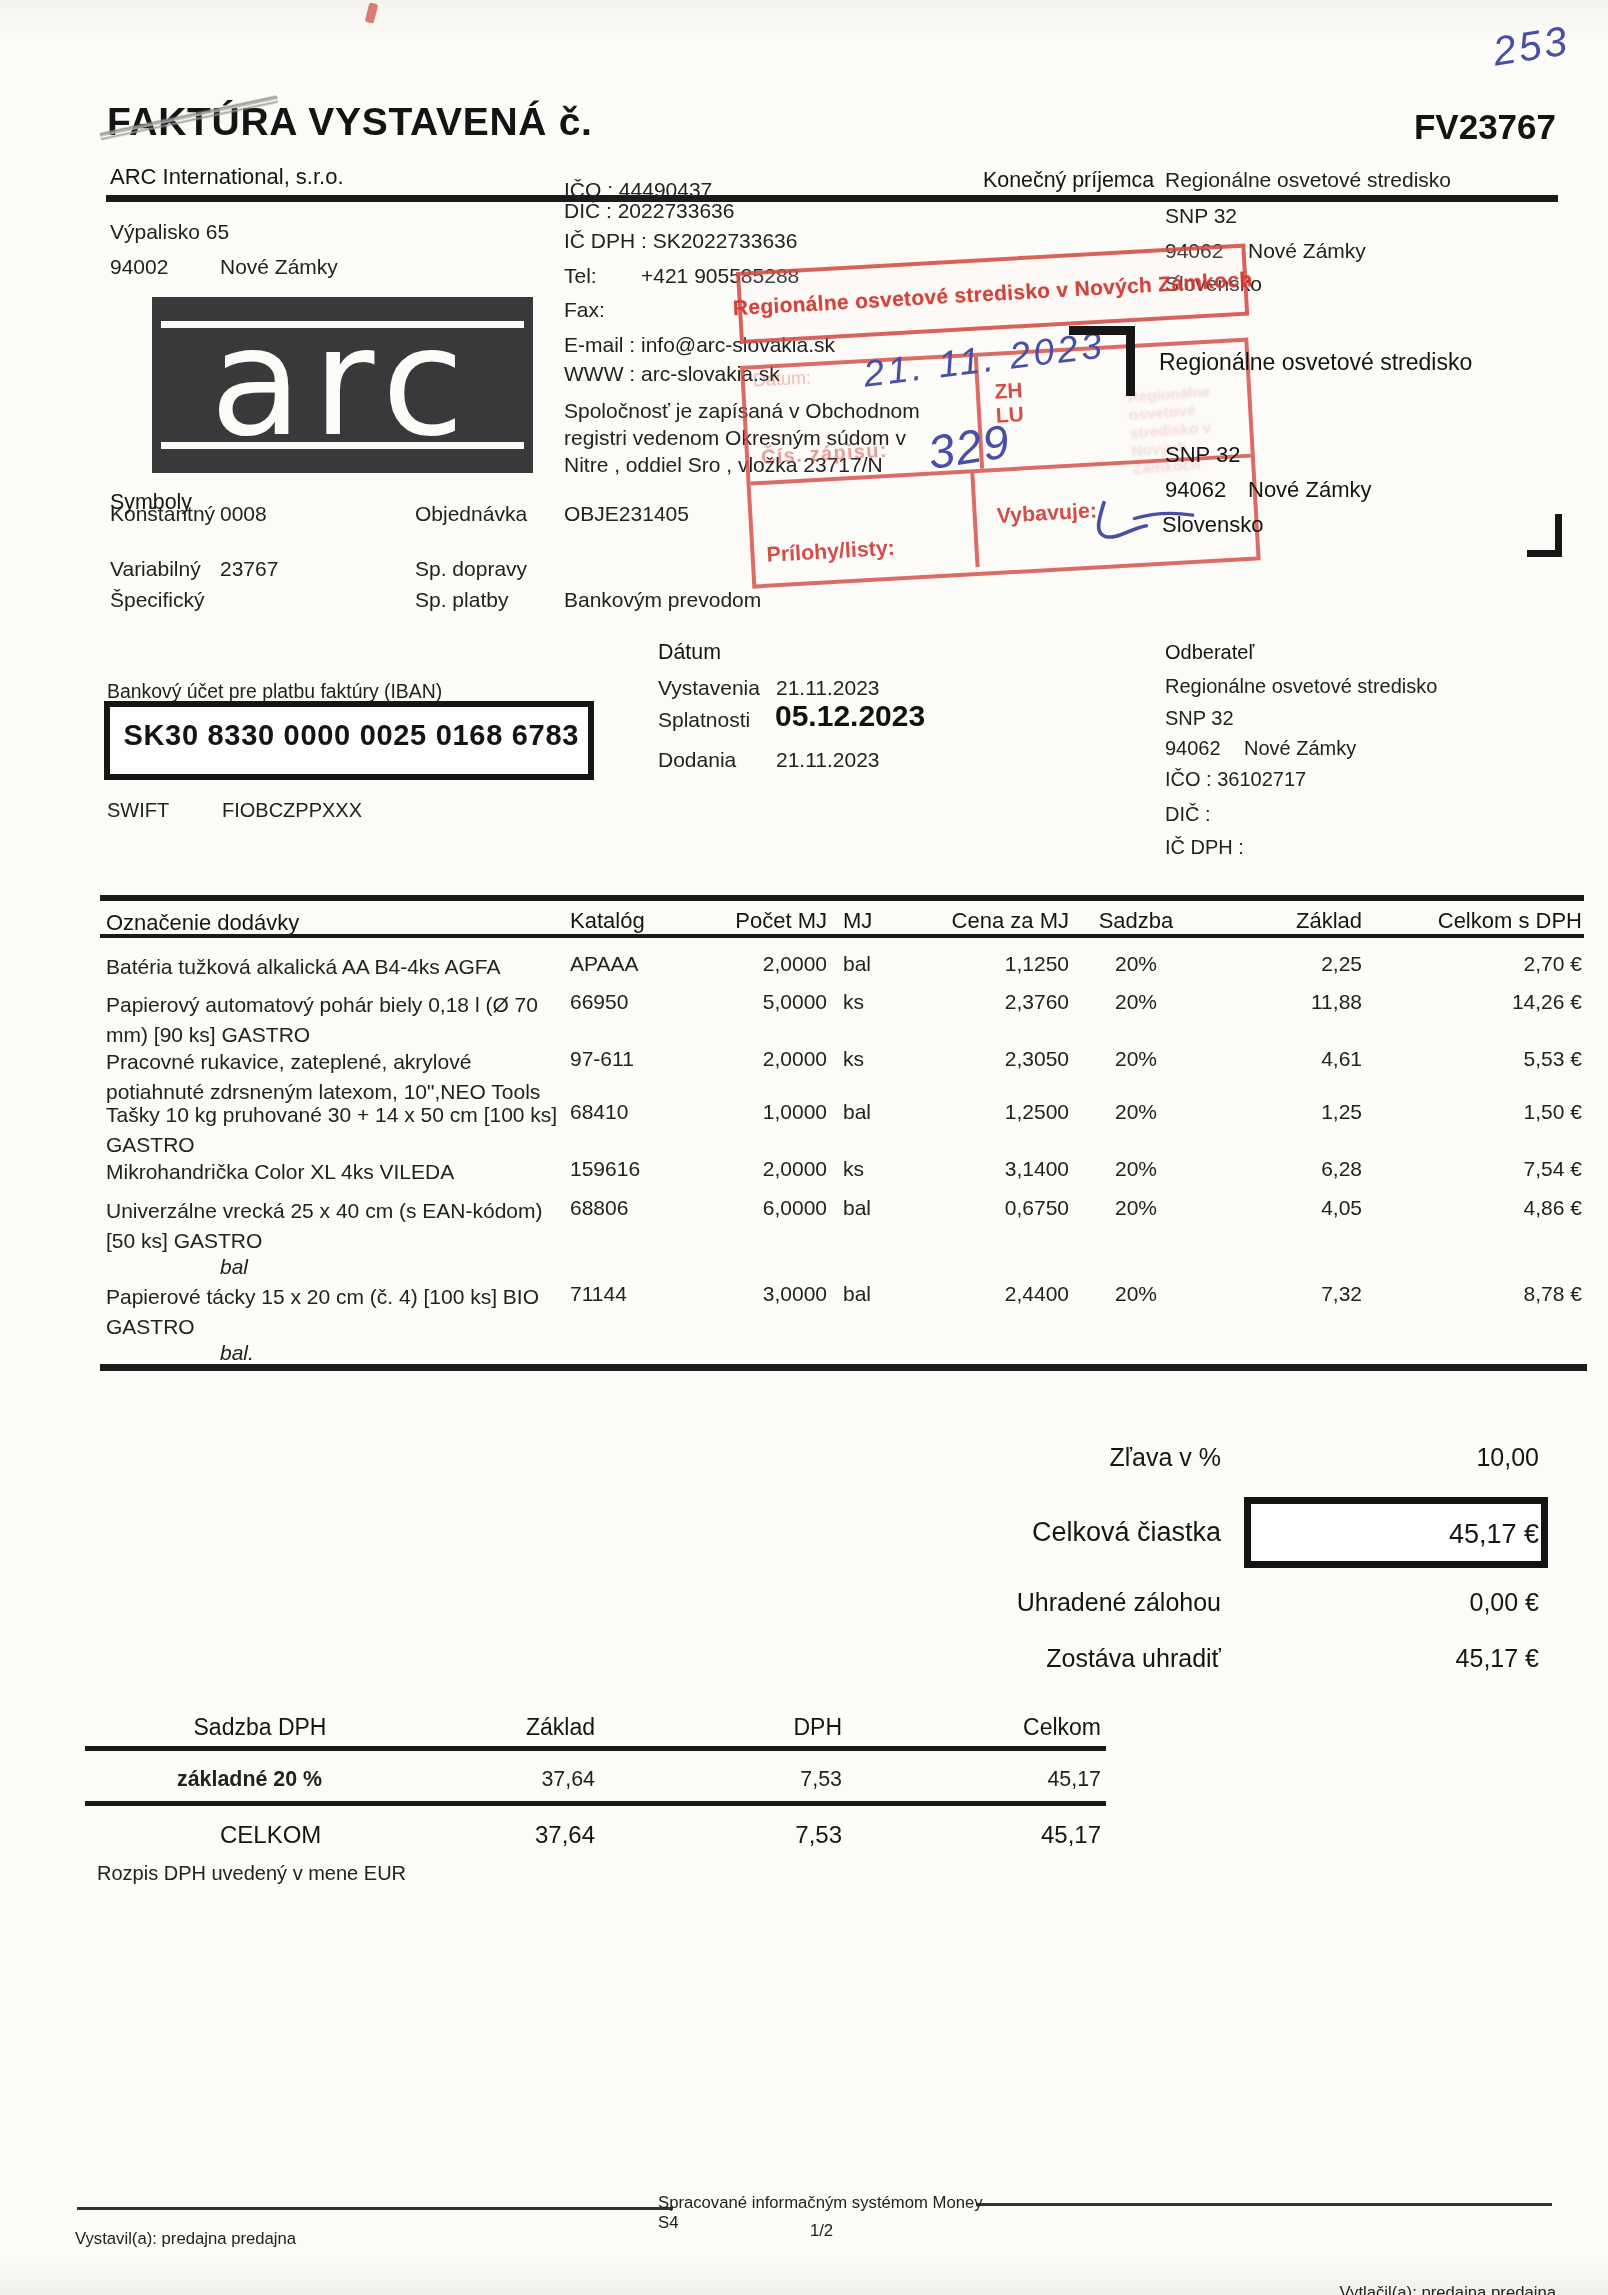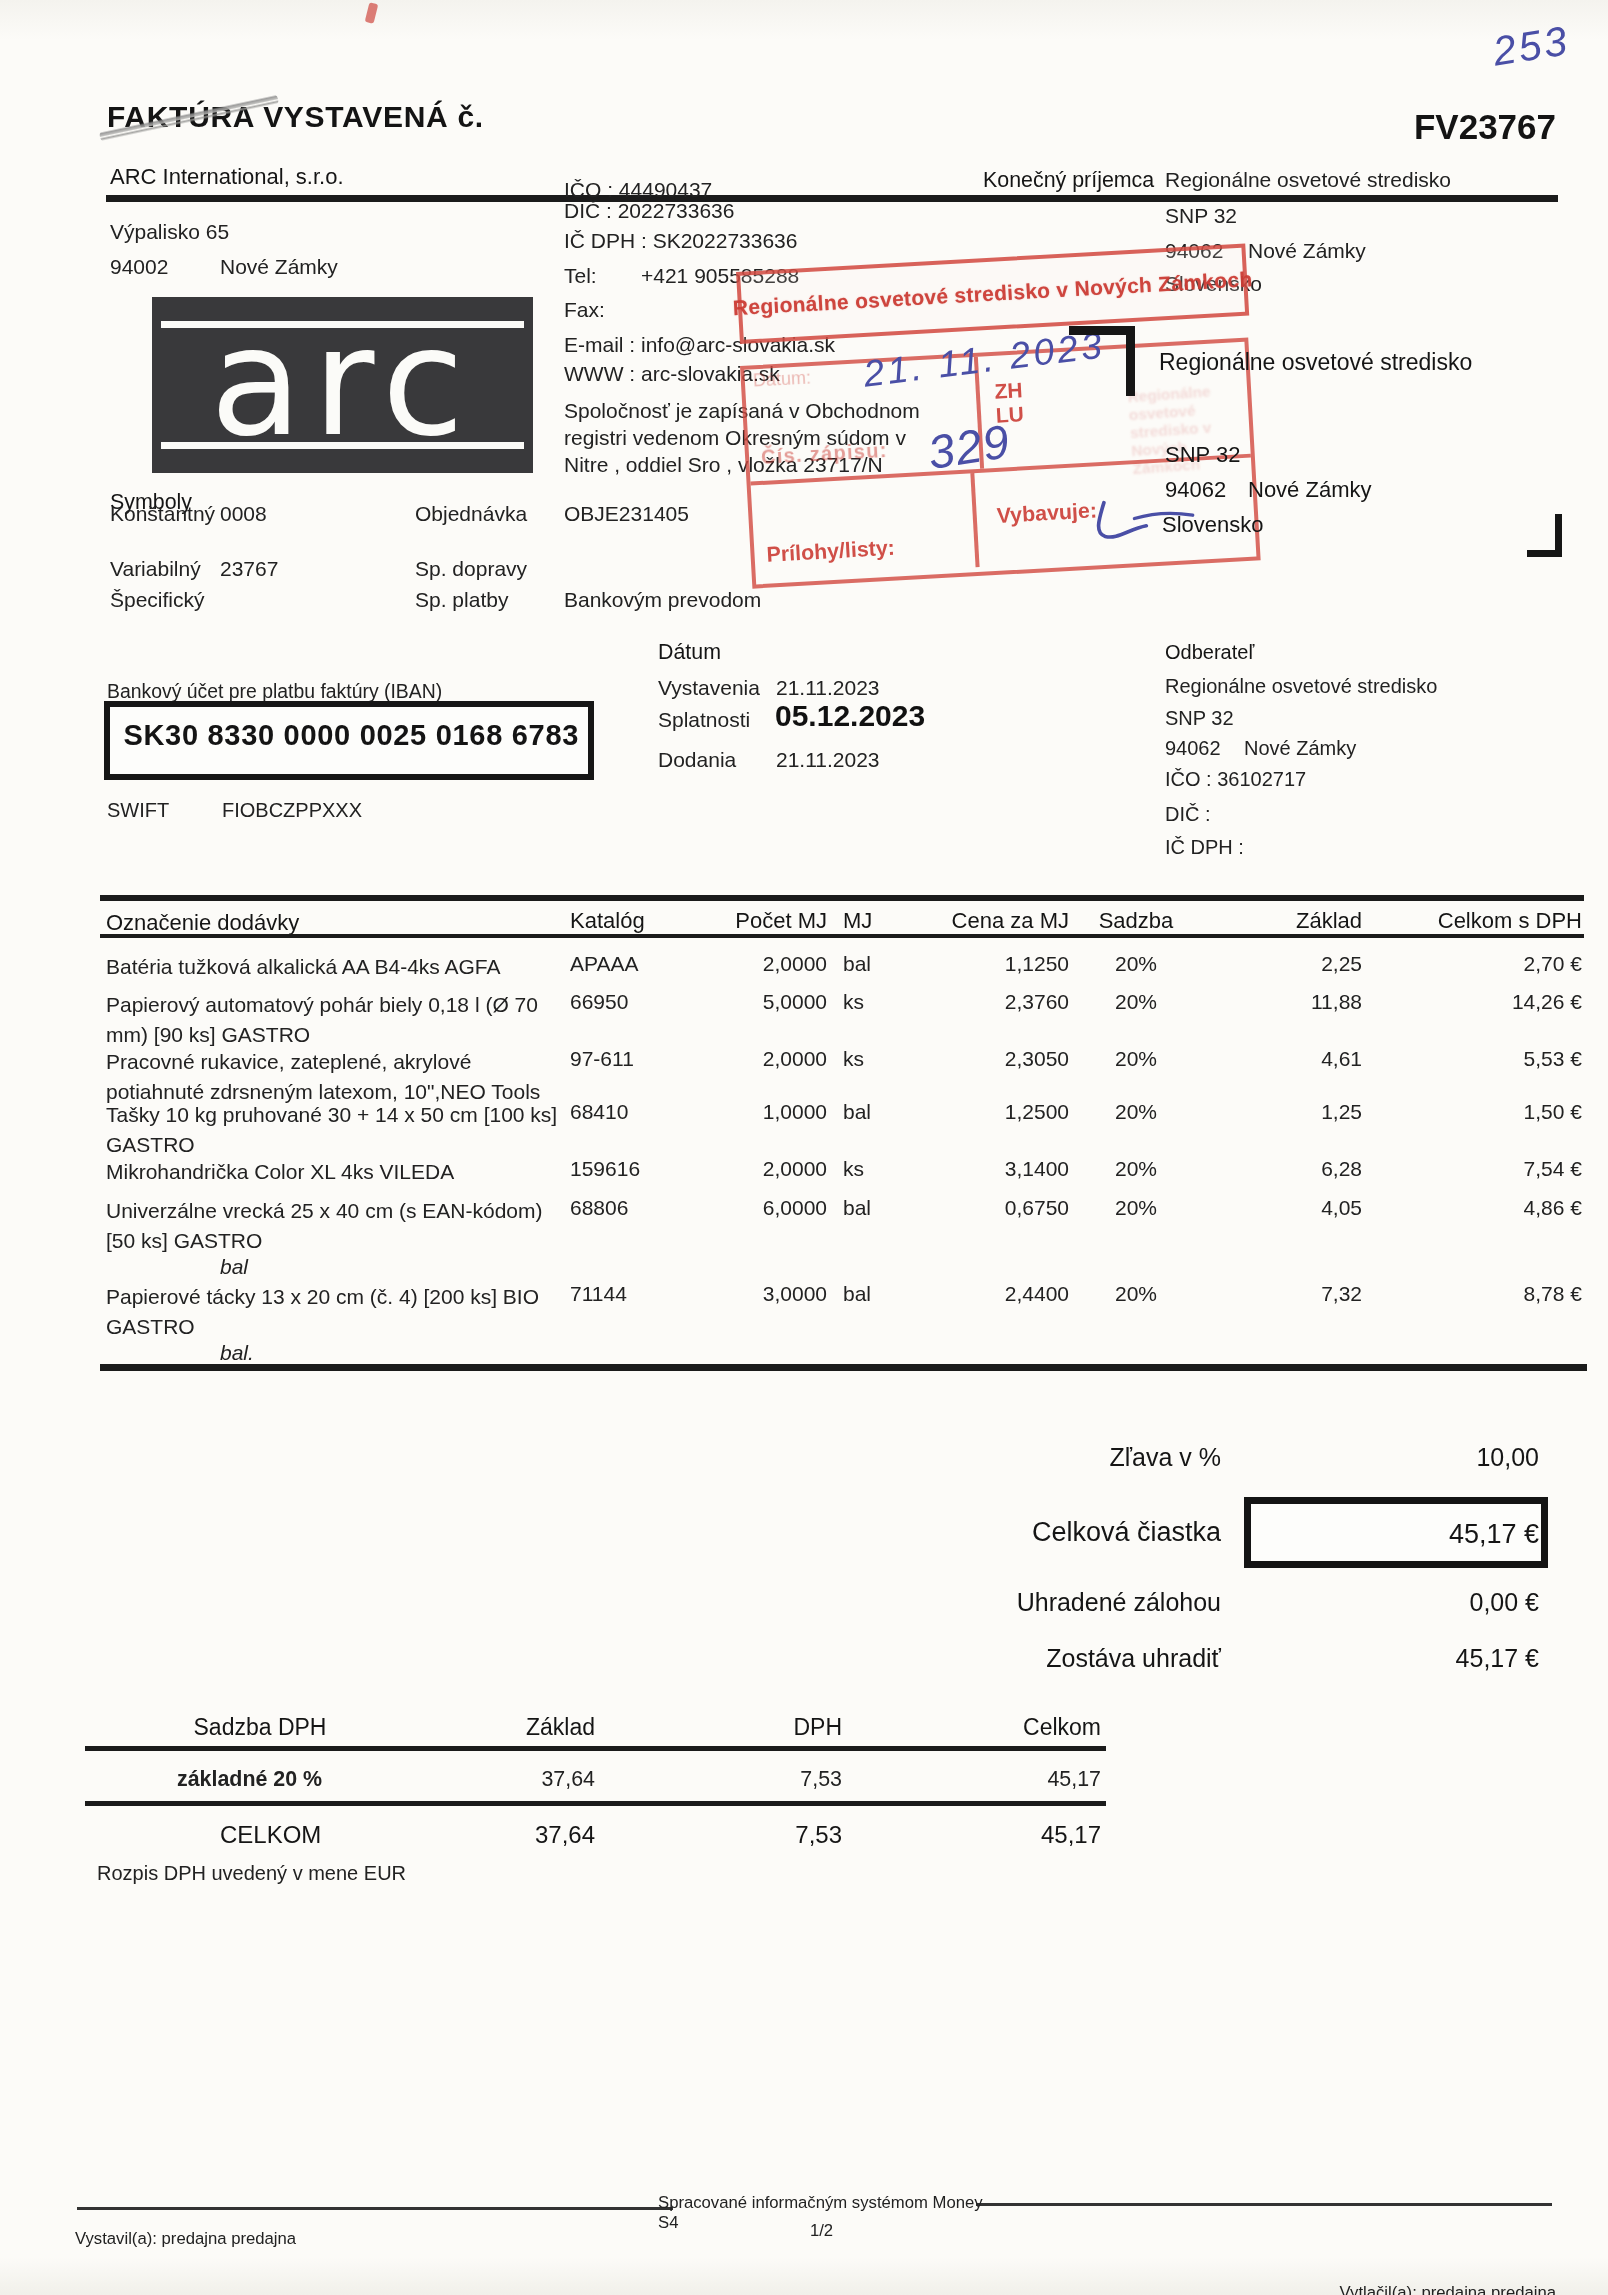--- a/index.html
+++ b/index.html
@@ -4,21 +4,21 @@
 <style>
   html,body{margin:0;padding:0;background:#d8d8d4;}
   .page{
     position:relative;width:1609px;height:2295px;margin:0 auto;
     background:linear-gradient(180deg,#f4f3ee 0px,#fcfbf8 40px,#fcfbf8 2257px,#f1f0ea 2295px);
     font-family:"Liberation Sans",sans-serif;color:#222;overflow:hidden;
   }
   .abs{position:absolute;}
   .b{font-weight:normal;color:#151515;}
   
-  .title{left:107px;top:100px;font-size:30px;font-weight:bold;color:#141414;letter-spacing:0.7px;margin:0;}
+  .title{left:107px;top:100px;font-size:39px;font-weight:bold;color:#141414;letter-spacing:0.7px;margin:0;}
   .scratch{left:98px;top:112px;width:182px;height:12px;transform:rotate(-12deg);opacity:.85;border-radius:5.3px;
     background:linear-gradient(to bottom,rgba(0,0,0,0) 10%,#8d8d8d 25%,#b5b5b3 45%,rgba(0,0,0,0) 55%,#979795 70%,rgba(0,0,0,0) 88%);}
   .invnum{left:1336px;top:107px;width:220px;text-align:right;font-size:35px;font-weight:bold;color:#141414;}
   .head-rule{left:106px;top:195px;width:1452px;height:6.7px;background:#1b1b1b;}
   .corner-note{left:1493px;top:23.4px;font-size:41px;color:#4a4fa6;font-style:italic;transform:rotate(-9deg);letter-spacing:2.7px;}
   .red-speck{left:367px;top:2.7px;width:8.7px;height:20px;background:#cf4840;transform:rotate(14deg);opacity:.7;border-radius:2.7px;}
   
   .sup-name{left:110px;top:164px;font-size:22px;}
   .sup-street{left:110px;top:220px;font-size:21px;}
   .sup-zip{left:110px;top:255px;font-size:21px;}
@@ -313,21 +313,21 @@
     <span class="c c-sub">bal</span>
     <span class="c c-cat">68806</span>
     <span class="c c-qty">6,0000</span>
     <span class="c c-mj">bal</span>
     <span class="c c-price">0,6750</span>
     <span class="c c-rate">20%</span>
     <span class="c c-base">4,05</span>
     <span class="c c-tot">4,86 €</span>
   </div>
   <div class="itrow" style="top:1282px">
-    <span class="c c-desc">Papierové tácky 13 x 20 cm (č. 4) [200 ks] BIO GASTRO</span>
+    <span class="c c-desc">Papierové tácky 15 x 20 cm (č. 4) [100 ks] BIO GASTRO</span>
     <span class="c c-sub">bal.</span>
     <span class="c c-cat">71144</span>
     <span class="c c-qty">3,0000</span>
     <span class="c c-mj">bal</span>
     <span class="c c-price">2,4400</span>
     <span class="c c-rate">20%</span>
     <span class="c c-base">7,32</span>
     <span class="c c-tot">8,78 €</span>
   </div>
   <div class="abs t-rule" style="top:1364px;width:1487px;height:7.3px"></div>

